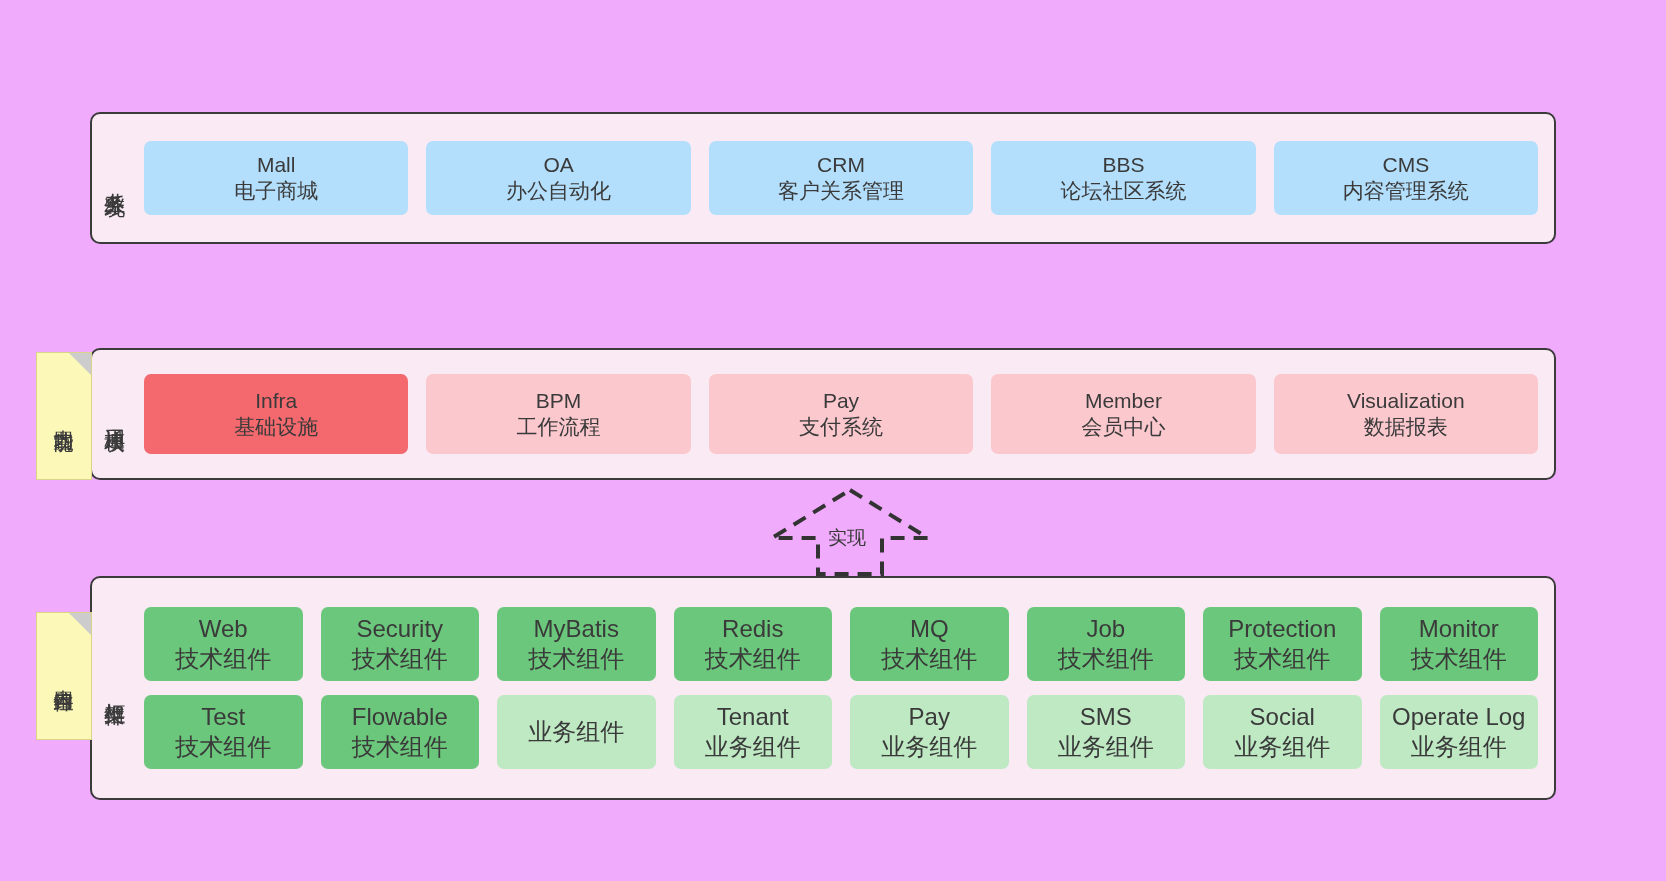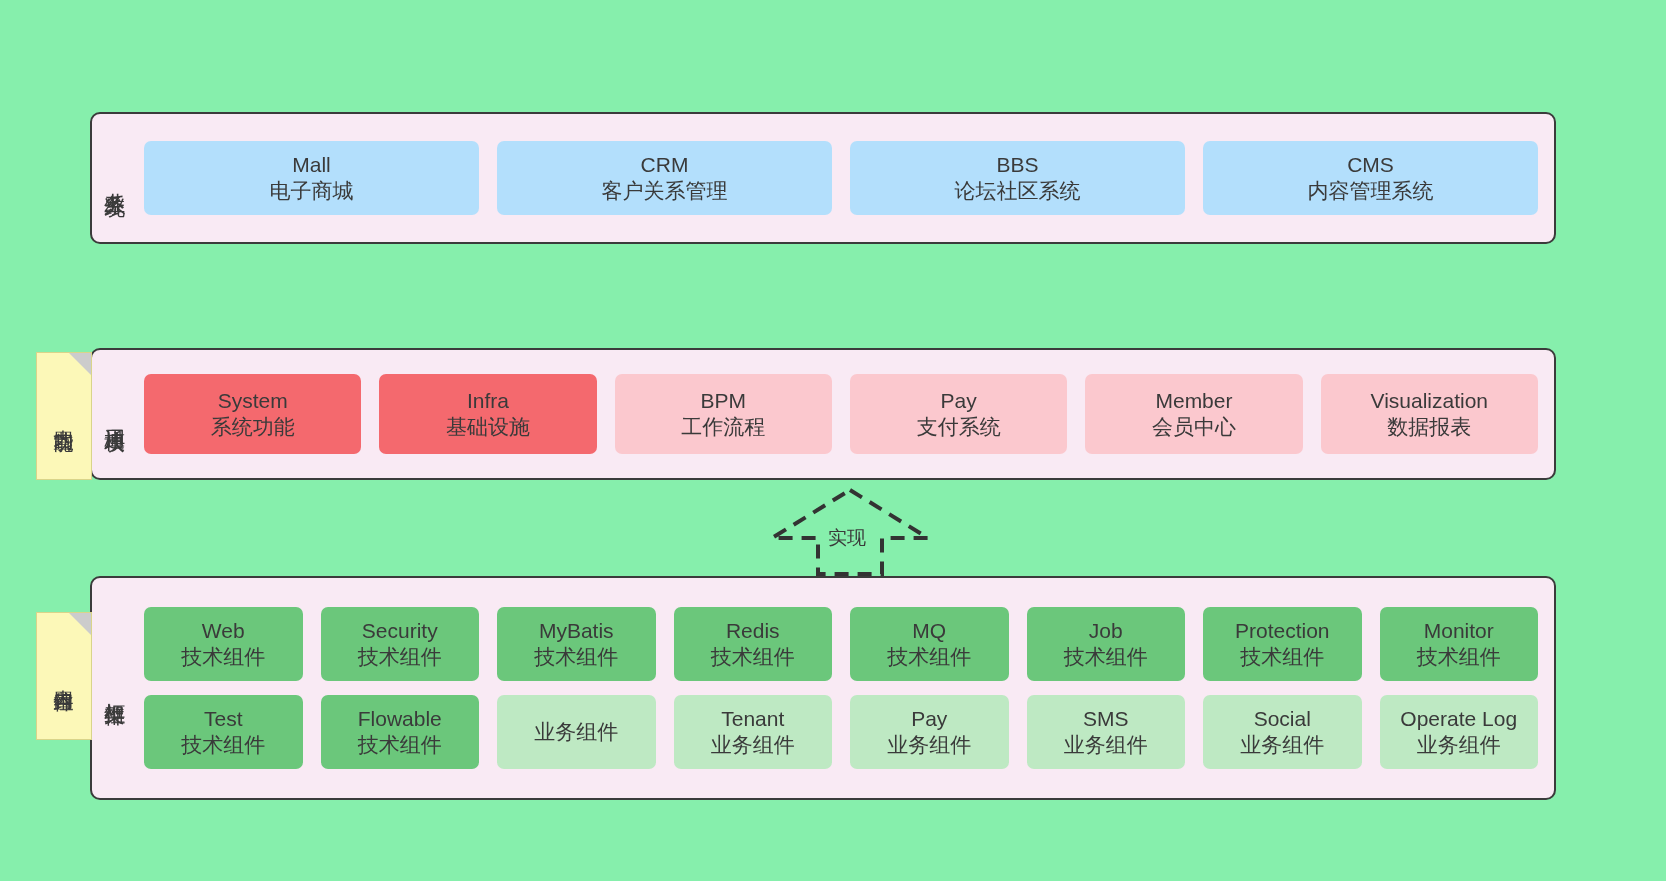--- a/index.html
+++ b/index.html
@@ -9,21 +9,21 @@
     background: #f7f7f7;
   }
   body {
     font-family: "Liberation Sans", "DejaVu Sans", sans-serif;
     color: #333333;
   }
   #canvas {
     position: relative;
     width: 1666px;
     height: 881px;
-    background: #86efac;
+    background: #f0abfc;
     overflow: hidden;
   }
 
   
   .layer {
     position: absolute;
     box-sizing: border-box;
     background: #f9eaf4;
     border: 2px solid #3b3b3b;
     border-radius: 10px;
@@ -88,21 +88,21 @@
   #layer-business { left: 90px;  top: 112px; width: 1466px; height: 132px; }
   #layer-business .layer-body { gap: 0; }
   #layer-business .card { height: 74px; }
 
   #layer-modules  { left: 90px;  top: 348px; width: 1466px; height: 132px; }
   #layer-modules .layer-body { gap: 0; }
   #layer-modules .card { height: 80px; }
 
   #layer-framework{ left: 90px;  top: 576px; width: 1466px; height: 224px; }
   #layer-framework .layer-body { gap: 14px; padding-top: 10px; padding-bottom: 10px; }
-  #layer-framework .card { height: 74px; font-size: 21px; }
+  #layer-framework .card { height: 74px; font-size: 24px; }
 
   
   .note {
     position: absolute;
     box-sizing: border-box;
     background: #fcf8b8;
     border: 1px solid #d9d48a;
     display: flex;
     align-items: center;
     justify-content: center;
@@ -152,20 +152,24 @@
 
   <div class="layer" id="layer-business">
     <div class="layer-title">业务系统</div>
     <div class="layer-body">
       <div class="row">
         <div class="card c-blue">
           <span class="t1">Mall</span>
           <span class="t2">电子商城</span>
         </div>
         <div class="card c-blue">
+          <span class="t1">OA</span>
+          <span class="t2">办公自动化</span>
+        </div>
+        <div class="card c-blue">
           <span class="t1">CRM</span>
           <span class="t2">客户关系管理</span>
         </div>
         <div class="card c-blue">
           <span class="t1">BBS</span>
           <span class="t2">论坛社区系统</span>
         </div>
         <div class="card c-blue">
           <span class="t1">CMS</span>
           <span class="t2">内容管理系统</span>
@@ -178,24 +182,20 @@
   <div class="note" id="note-functions">
     <span class="fold"></span>
     <span>内置功能</span>
   </div>
 
   <div class="layer" id="layer-modules">
     <div class="layer-title">通用模块</div>
     <div class="layer-body">
       <div class="row">
         <div class="card c-red">
-          <span class="t1">System</span>
-          <span class="t2">系统功能</span>
-        </div>
-        <div class="card c-red">
           <span class="t1">Infra</span>
           <span class="t2">基础设施</span>
         </div>
         <div class="card c-pink">
           <span class="t1">BPM</span>
           <span class="t2">工作流程</span>
         </div>
         <div class="card c-pink">
           <span class="t1">Pay</span>
           <span class="t2">支付系统</span>

